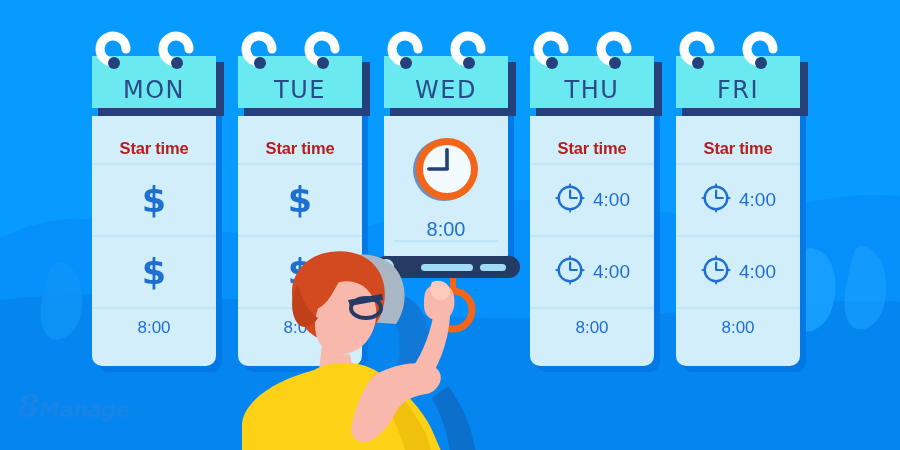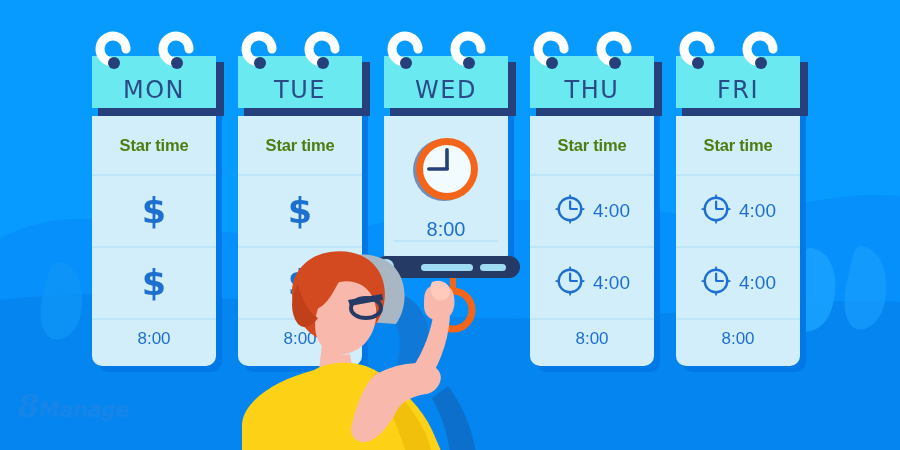--- a/index.html
+++ b/index.html
@@ -90,25 +90,26 @@
   .row {
     position: relative;
     box-sizing: border-box;
     display: flex;
     align-items: center;
     justify-content: center;
     gap: 7px;
   }
   .row + .row { border-top: 2px solid #bfe6f8; }
   .row.label-row {
-    height: 58px;
+    height: 30px;
     font-size: 16.5px;
     font-weight: 700;
-    color: #4d7c0f;
+    color: #b91c1c;
     letter-spacing: -0.2px;
+    margin-top: 17px;
   }
   .row.entry-row { height: 72px; }
   .row.total-row {
     height: 40px;
     font-size: 17px;
     color: #1d6fd0;
     font-weight: 400;
   }
   .dollar {
     font-size: 35px;

